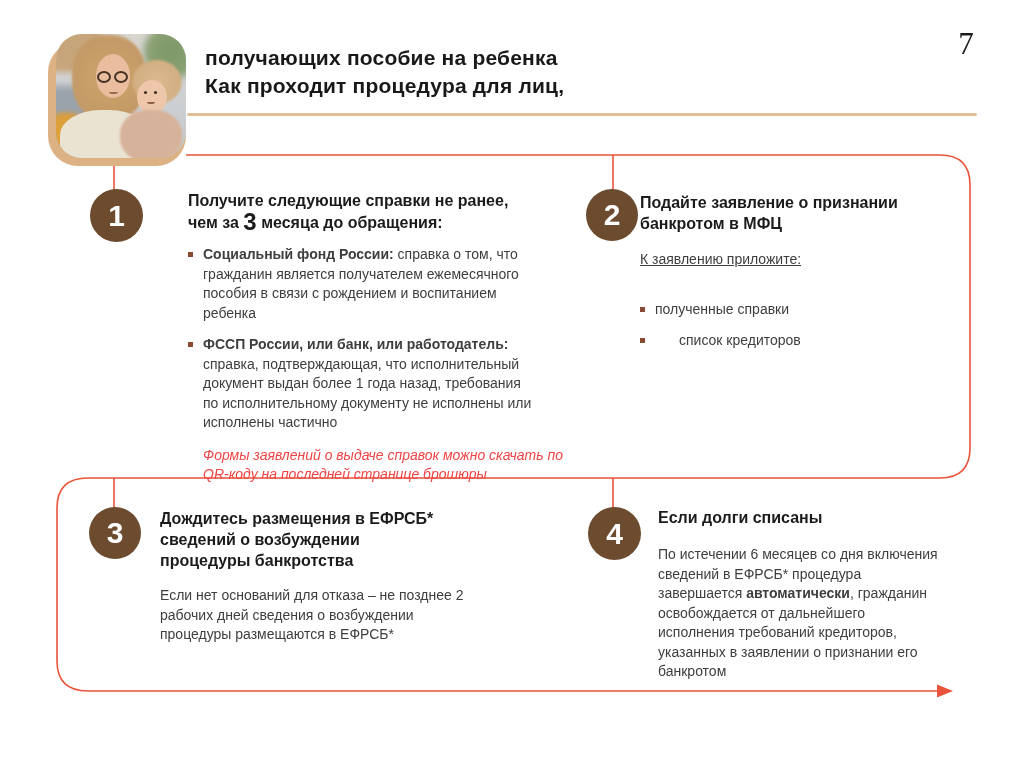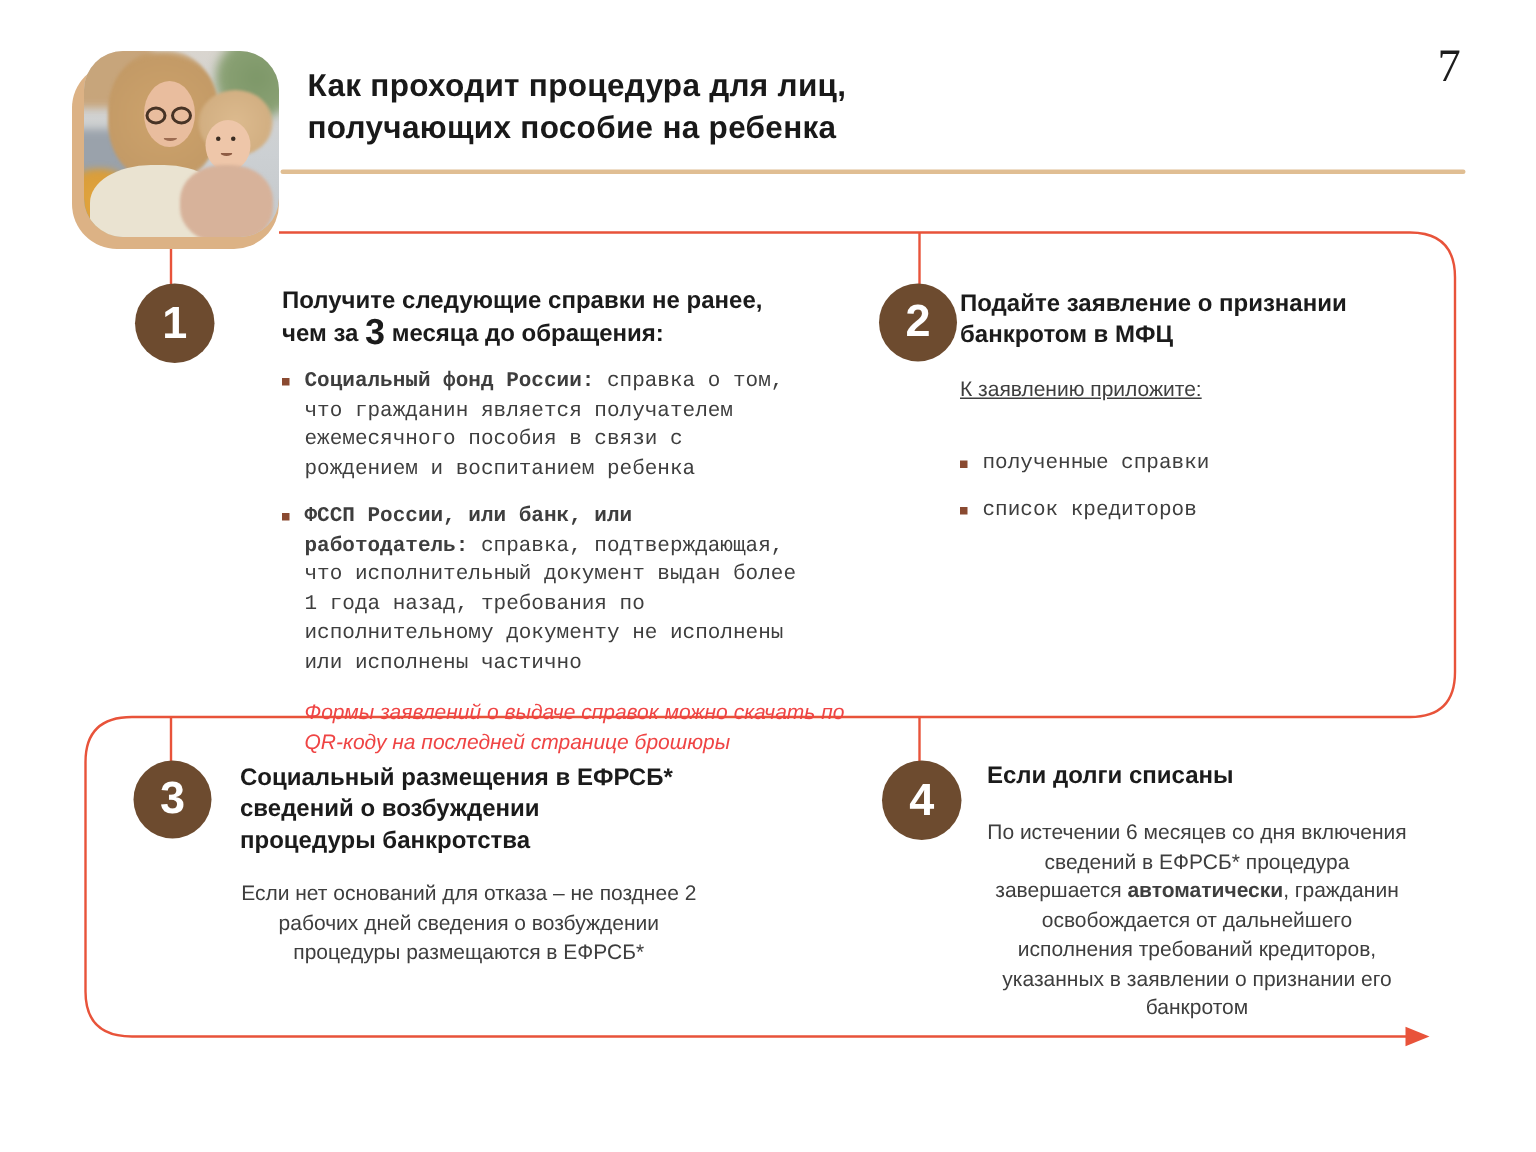--- a/index.html
+++ b/index.html
@@ -54,25 +54,25 @@
   
   .badge {
     position:absolute; width:53px; height:53px; border-radius:50%;
     background:#6d4b2f; color:#ffffff; display:flex; align-items:center; justify-content:center;
     font-size:30px; font-weight:800;
   }
   
   .step { position:absolute; color:#3e3e3e; font-size:14px; line-height:19.5px; }
   .step h3 { font-size:16px; line-height:21px; font-weight:800; color:#1b1b1b; }
   .big-num { font-size:24px; line-height:21px; font-weight:800; vertical-align:-2px; }
-  .bullet { display:flex; margin-top:12px;font-family:Liberation Mono, monospace; }
+  .bullet { display:flex; margin-top:12px; }
   .sq { width:5px; height:5px; background:#8a4a31; margin:7px 10px 0 0; flex-shrink:0; }
   .intro { margin-top:16px;text-decoration:underline; }
   .note { font-style:italic; color:#ef4444; margin:13px 0 0 15px; }
-  .bodytext { margin-top:15px;text-align:center; }
+  .bodytext { margin-top:15px; }
   b { font-weight:800; }
   
   .footnote {
     position:absolute; left:43px; top:713px;
     font-size:13.5px; color:#8c8c8c; letter-spacing:.1px;
   }
 </style>
 </head>
 <body>
 
@@ -101,22 +101,22 @@
     <div class="mom-sweater"></div>
     <div class="baby-hair"></div>
     <div class="baby-face"></div>
     <div class="baby-eye-l"></div>
     <div class="baby-eye-r"></div>
     <div class="baby-smile"></div>
     <div class="baby-body"></div>
   </div>
 
   <div class="page-title">
+    <div>получающих пособие на ребенка</div>
     <div>Как проходит процедура для лиц,</div>
-    <div>получающих пособие на ребенка</div>
   </div>
   <div class="page-number">7</div>
   <div class="title-rule"></div>
 
   <div class="badge" style="left:90px; top:189px;">
     <span>1</span>
   </div>
   <div class="step" style="left:160px; top:190px; width:400px;margin-left:28px;">
     <h3>
       <span>Получите следующие справки не ранее,</span><br>
@@ -139,32 +139,32 @@
   <div class="step" style="left:640px; top:192px; width:320px;">
     <h3>
       <span>Подайте заявление о признании</span><br>
       <span>банкротом в МФЦ</span>
     </h3>
     <p class="intro">К заявлению приложите:</p>
     <div class="bullet" style="margin-top:30px;">
       <span class="sq"></span>
       <p>полученные справки</p>
     </div>
-    <div class="bullet" style="">
+    <div class="bullet" style="gap:24px;">
       <span class="sq"></span>
       <p>список кредиторов</p>
     </div>
   </div>
 
   <div class="badge" style="left:89px; top:507px; width:52px; height:52px;">
     <span>3</span>
   </div>
   <div class="step" style="left:160px; top:508px; width:390px;">
     <h3>
-      <span>Социальный размещения в ЕФРСБ*</span><br>
+      <span>Дождитесь размещения в ЕФРСБ*</span><br>
       <span>сведений о возбуждении</span><br>
       <span>процедуры банкротства</span>
     </h3>
     <p class="bodytext" style="width:305px;">Если нет оснований для отказа – не позднее 2 рабочих дней сведения о возбуждении процедуры размещаются в ЕФРСБ*</p>
   </div>
 
   <div class="badge" style="left:588px; top:507px;">
     <span>4</span>
   </div>
   <div class="step" style="left:658px; top:507px; width:310px;">

